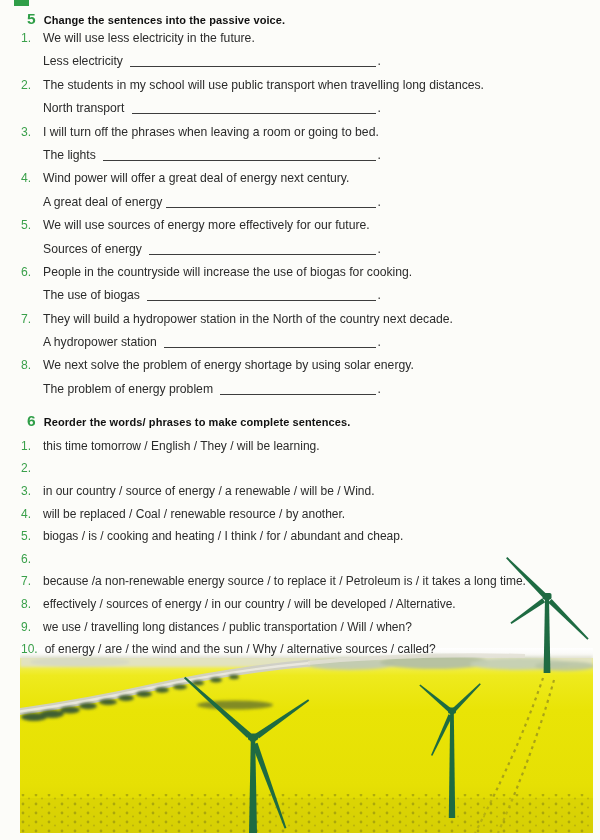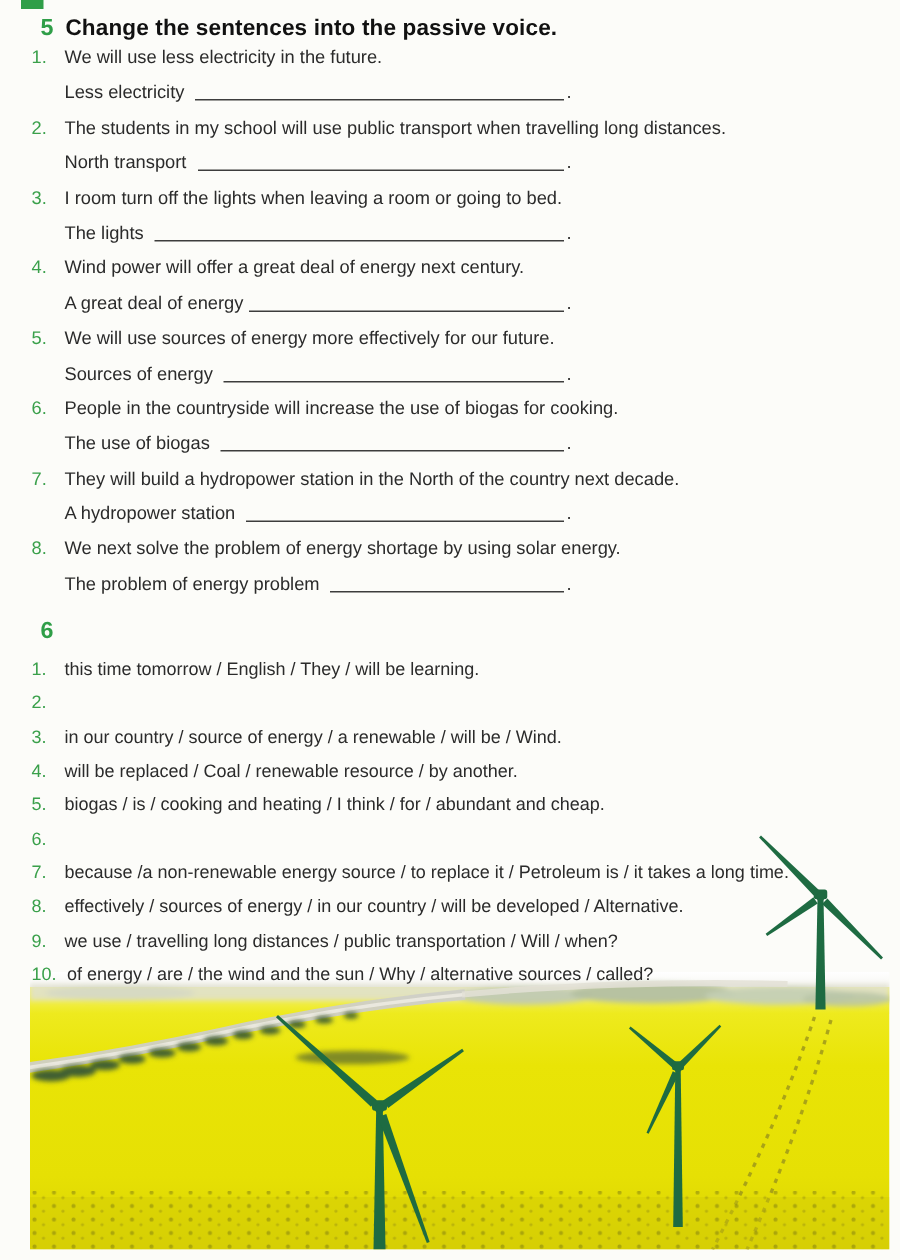--- a/index.html
+++ b/index.html
@@ -7,21 +7,21 @@
     position:relative;width:600px;height:840px;overflow:hidden;
     background:#fcfcf9;
     font-family:"Liberation Sans", sans-serif;
     color:#2b2b2b;
   }
   .corner-mark{position:absolute;left:14px;top:0;width:15px;height:6px;background:#2f9e48;}
   .content{position:relative;z-index:2;padding-top:10px;}
   .ex-header{display:flex;align-items:baseline;padding-left:27px;line-height:17px;height:17px;margin-bottom:4px;}
   .ex-header.second{margin-top:16px;margin-bottom:10px;}
   .ex-num{color:#2f9e48;font-weight:bold;font-size:15.5px;margin-right:8px;}
-  .ex-title{font-weight:bold;font-size:15px;color:#111;letter-spacing:0.1px;}
+  .ex-title{font-weight:bold;font-size:11px;color:#111;letter-spacing:0.1px;}
   .row{display:flex;padding-left:21px;height:14px;line-height:14px;font-size:12.2px;margin-bottom:9.4px;}
   .row6{margin-bottom:8.6px;font-size:12px;}
   .num{min-width:15px;margin-right:7px;color:#3aa04b;flex:none;}
   .txt{white-space:nowrap;}
   .answer-wrap{display:flex;width:338px;}
   .prefix{white-space:pre;flex:none;}
   .blank{flex:1 1 auto;border-bottom:1.3px solid #3d3d3d;margin:0 0 1px 4px;}
   .dot{margin-left:2px;flex:none;}
   .photo{position:absolute;left:20px;top:648px;width:573px;height:185px;z-index:1;}
   .photo svg{display:block;}
@@ -175,21 +175,21 @@
       <span class="num"></span>
       <span class="answer-wrap">
         <span class="prefix">North transport </span>
         <span class="blank"></span>
         <span class="dot">.</span>
       </span>
     </div>
 
     <div class="row">
       <span class="num">3.</span>
-      <span class="txt">I room turn off the lights when leaving a room or going to bed.</span>
+      <span class="txt">I will turn off the phrases when leaving a room or going to bed.</span>
     </div>
     <div class="row">
       <span class="num"></span>
       <span class="answer-wrap">
         <span class="prefix">The lights </span>
         <span class="blank"></span>
         <span class="dot">.</span>
       </span>
     </div>
 
@@ -253,20 +253,21 @@
       <span class="num"></span>
       <span class="answer-wrap">
         <span class="prefix">The problem of energy problem </span>
         <span class="blank"></span>
         <span class="dot">.</span>
       </span>
     </div>
 
     <div class="ex-header second">
       <span class="ex-num">6</span>
+      <span class="ex-title">Reorder the words/ phrases to make complete sentences.</span>
     </div>
 
     <div class="row row6">
       <span class="num">1.</span>
       <span class="txt">this time tomorrow / English / They / will be learning.</span>
     </div>
     <div class="row row6">
       <span class="num">2.</span>
     </div>
     <div class="row row6">

